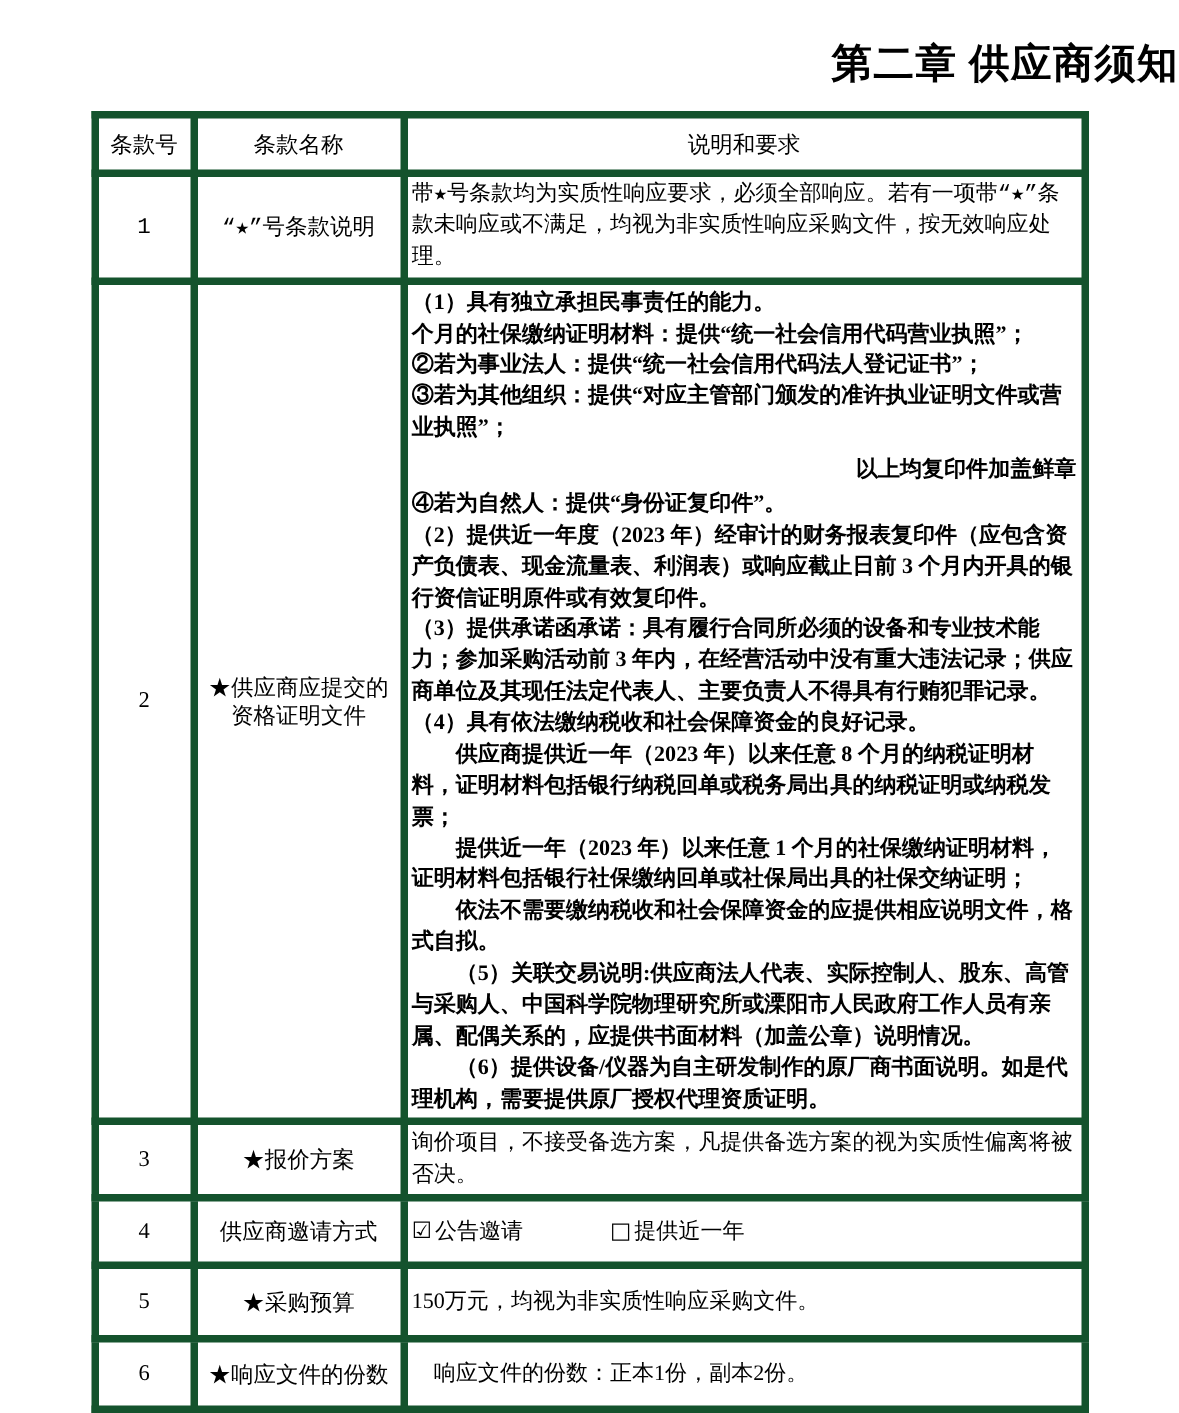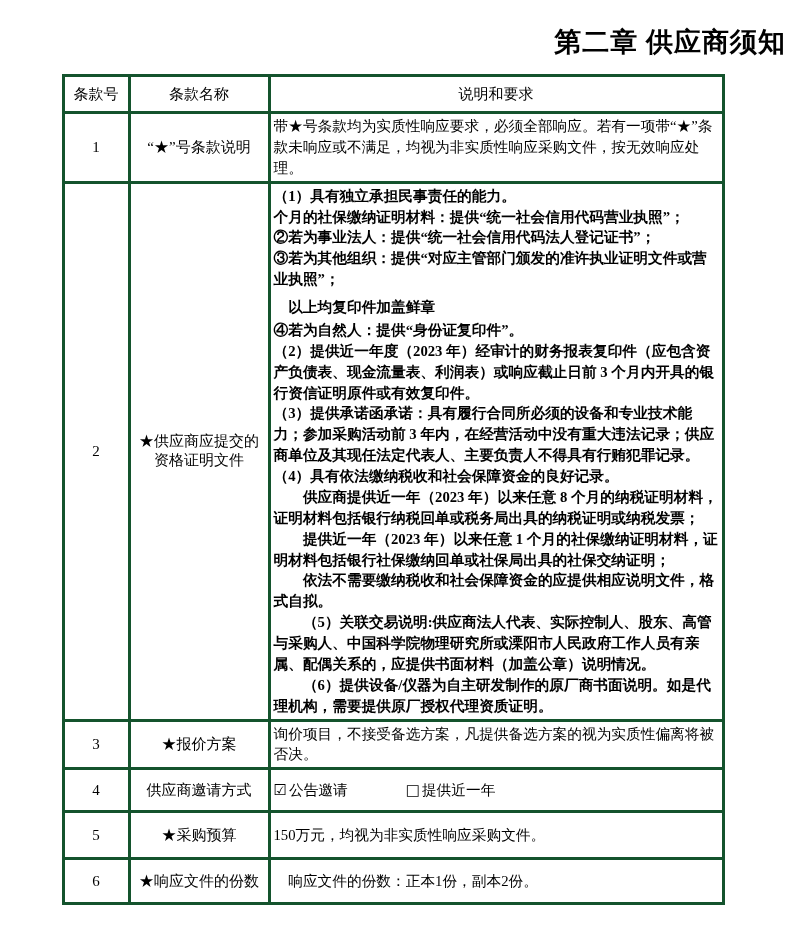--- a/index.html
+++ b/index.html
@@ -26,21 +26,21 @@
     letter-spacing: 1px;
   }
   table.notice-table {
     border-collapse: collapse;
     table-layout: fixed;
     width: 660px;
     margin: 14px auto 0;
     border: 3px solid #000;
   }
   .notice-table th, .notice-table td {
-    border: 3px solid #14532d;
+    border: 5px solid #14532d;
     padding: 0;
   }
   .notice-table thead th {
     height: 34px;
     font-weight: normal;
     font-size: 15px;
     text-align: center;
     vertical-align: middle;
   }
   td.c-no, td.c-name {
@@ -51,28 +51,28 @@
   td.c-name { padding: 0 4px; }
   td.c-desc {
     font-size: 14.7px;
     line-height: 1.42;
     padding: 2px 3px;
     vertical-align: middle;
     text-align: left;
   }
   td.c-desc p { margin: 0; }
   
-  tr.r-1 td { height: 44px; }
+  tr.r-1 td { height: 44px; font-family: Liberation Mono, monospace; }
   tr.r-2 td.c-desc { height: 520px; vertical-align: top; font-weight: bold; }
   tr.r-3 td { height: 38px; }
   tr.r-4 td { height: 36px; }
   tr.r-5 td { height: 40px; }
   tr.r-6 td { height: 38px; }
   
-  tr.r-2 td.c-desc p:nth-child(5) { margin-top: 7px; margin-bottom: 2px; }
+  tr.r-2 td.c-desc p:nth-child(5) { margin-top: 7px; margin-bottom: 2px; text-align: right; }
   .cb-row { display: flex; gap: 58px; }
   .cb-item { white-space: nowrap; }
   .cb-box {
     font-family: "DejaVu Sans", sans-serif;
     font-size: 15px;
     margin-right: 2px;
   }
 </style>
 </head>
 <body>

